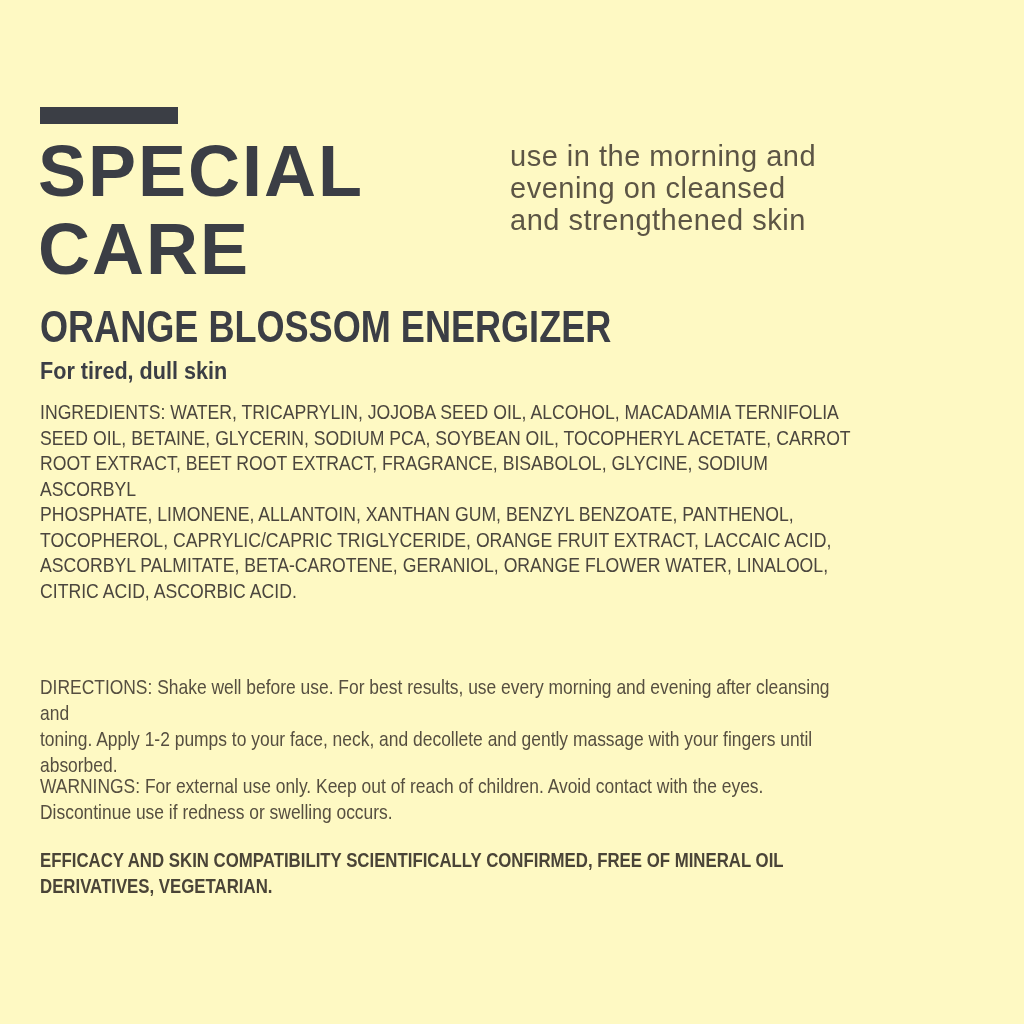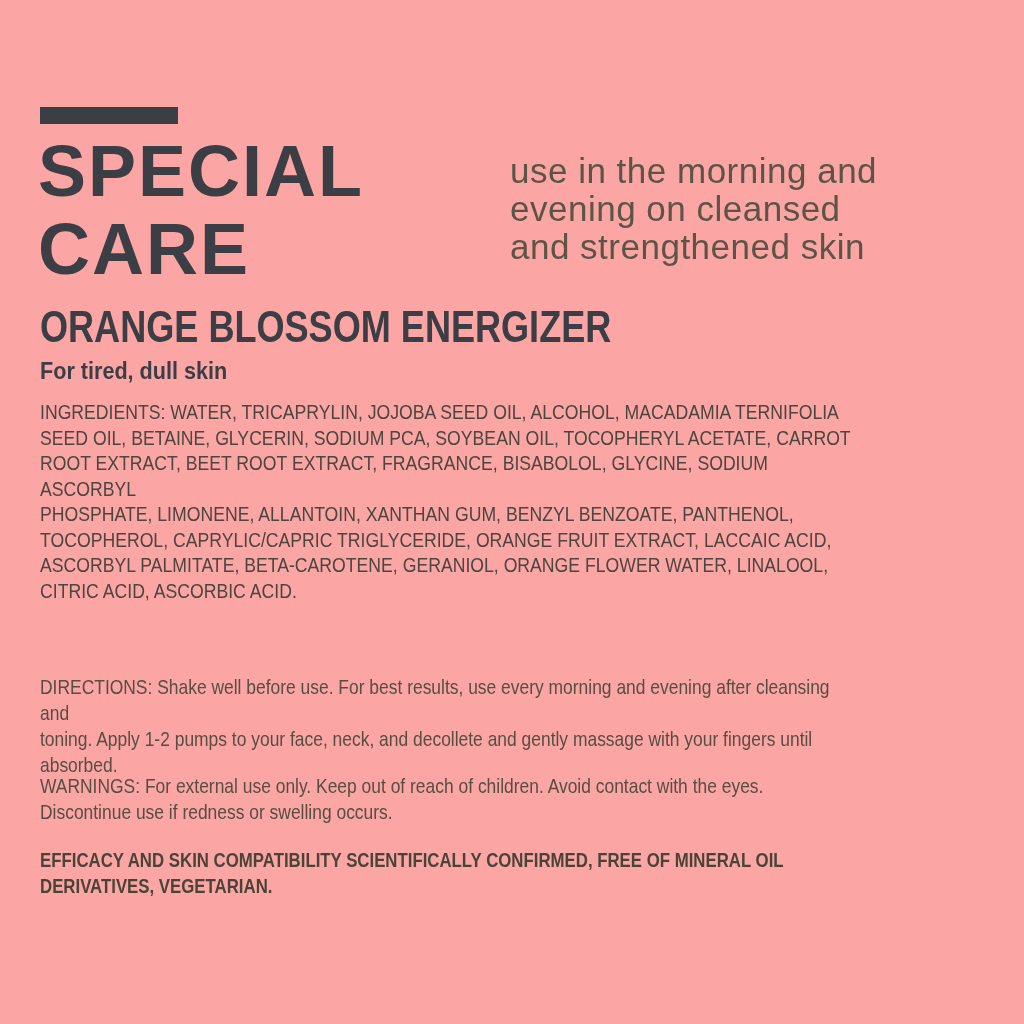--- a/index.html
+++ b/index.html
@@ -4,21 +4,21 @@
 <style>
   html, body {
     margin: 0;
     padding: 0;
     background: #ffffff;
   }
   .canvas {
     position: relative;
     width: 1024px;
     height: 1024px;
-    background: #fca5a5;
+    background: #fef9c3;
     overflow: hidden;
     font-family: "Liberation Sans", sans-serif;
   }
   .brand-bar {
     position: absolute;
     left: 40px;
     top: 107px;
     width: 138px;
     height: 17px;
     background: #3B3E45;
@@ -30,23 +30,23 @@
     font-size: 72px;
     line-height: 78px;
     font-weight: 700;
     letter-spacing: 2px;
     color: #3B3E45;
     white-space: pre-line;
   }
   .usage-note {
     position: absolute;
     left: 510px;
-    top: 152px;
-    font-size: 35px;
-    line-height: 38px;
+    top: 140px;
+    font-size: 29px;
+    line-height: 32px;
     font-weight: 400;
     letter-spacing: 0.5px;
     color: #5C5545;
     white-space: pre-line;
   }
   .product-name {
     position: absolute;
     left: 40px;
     top: 303px;
     font-size: 44px;

